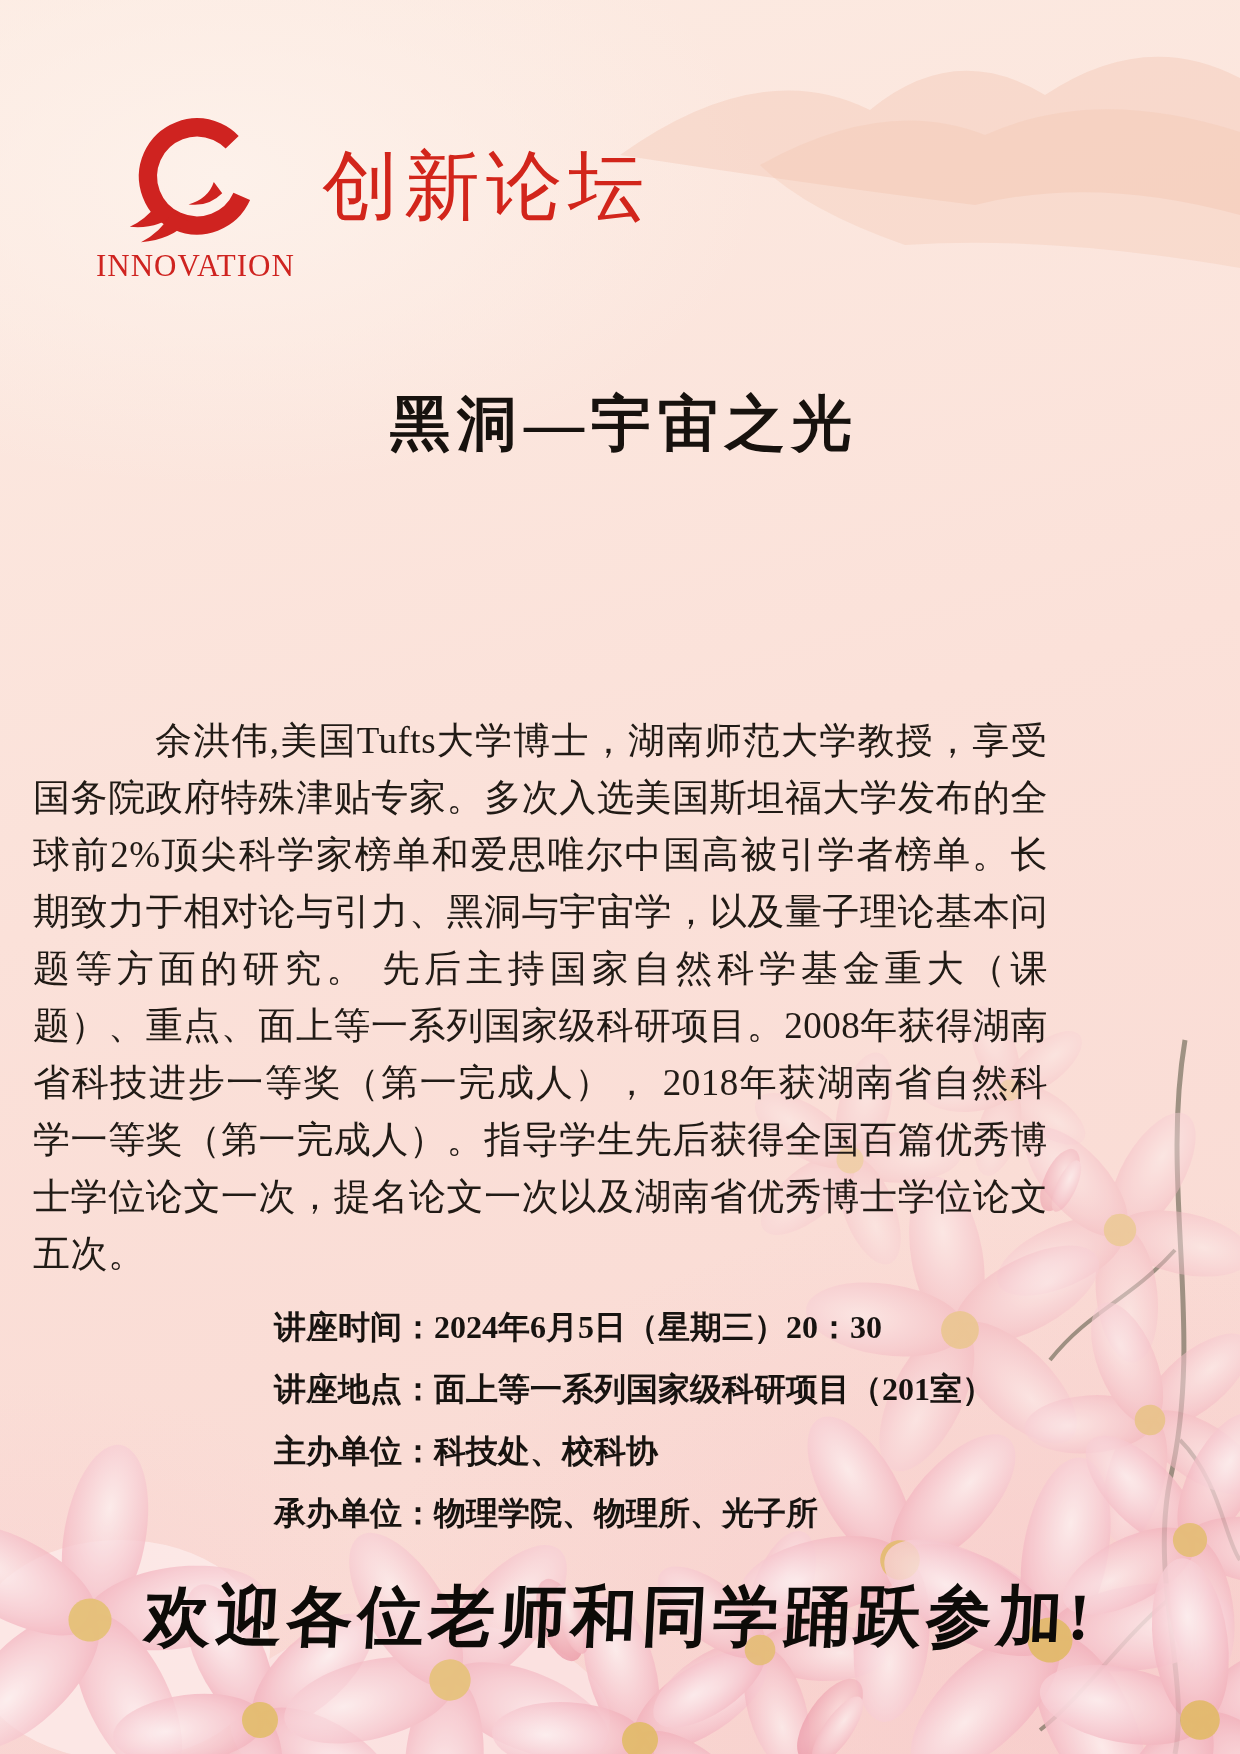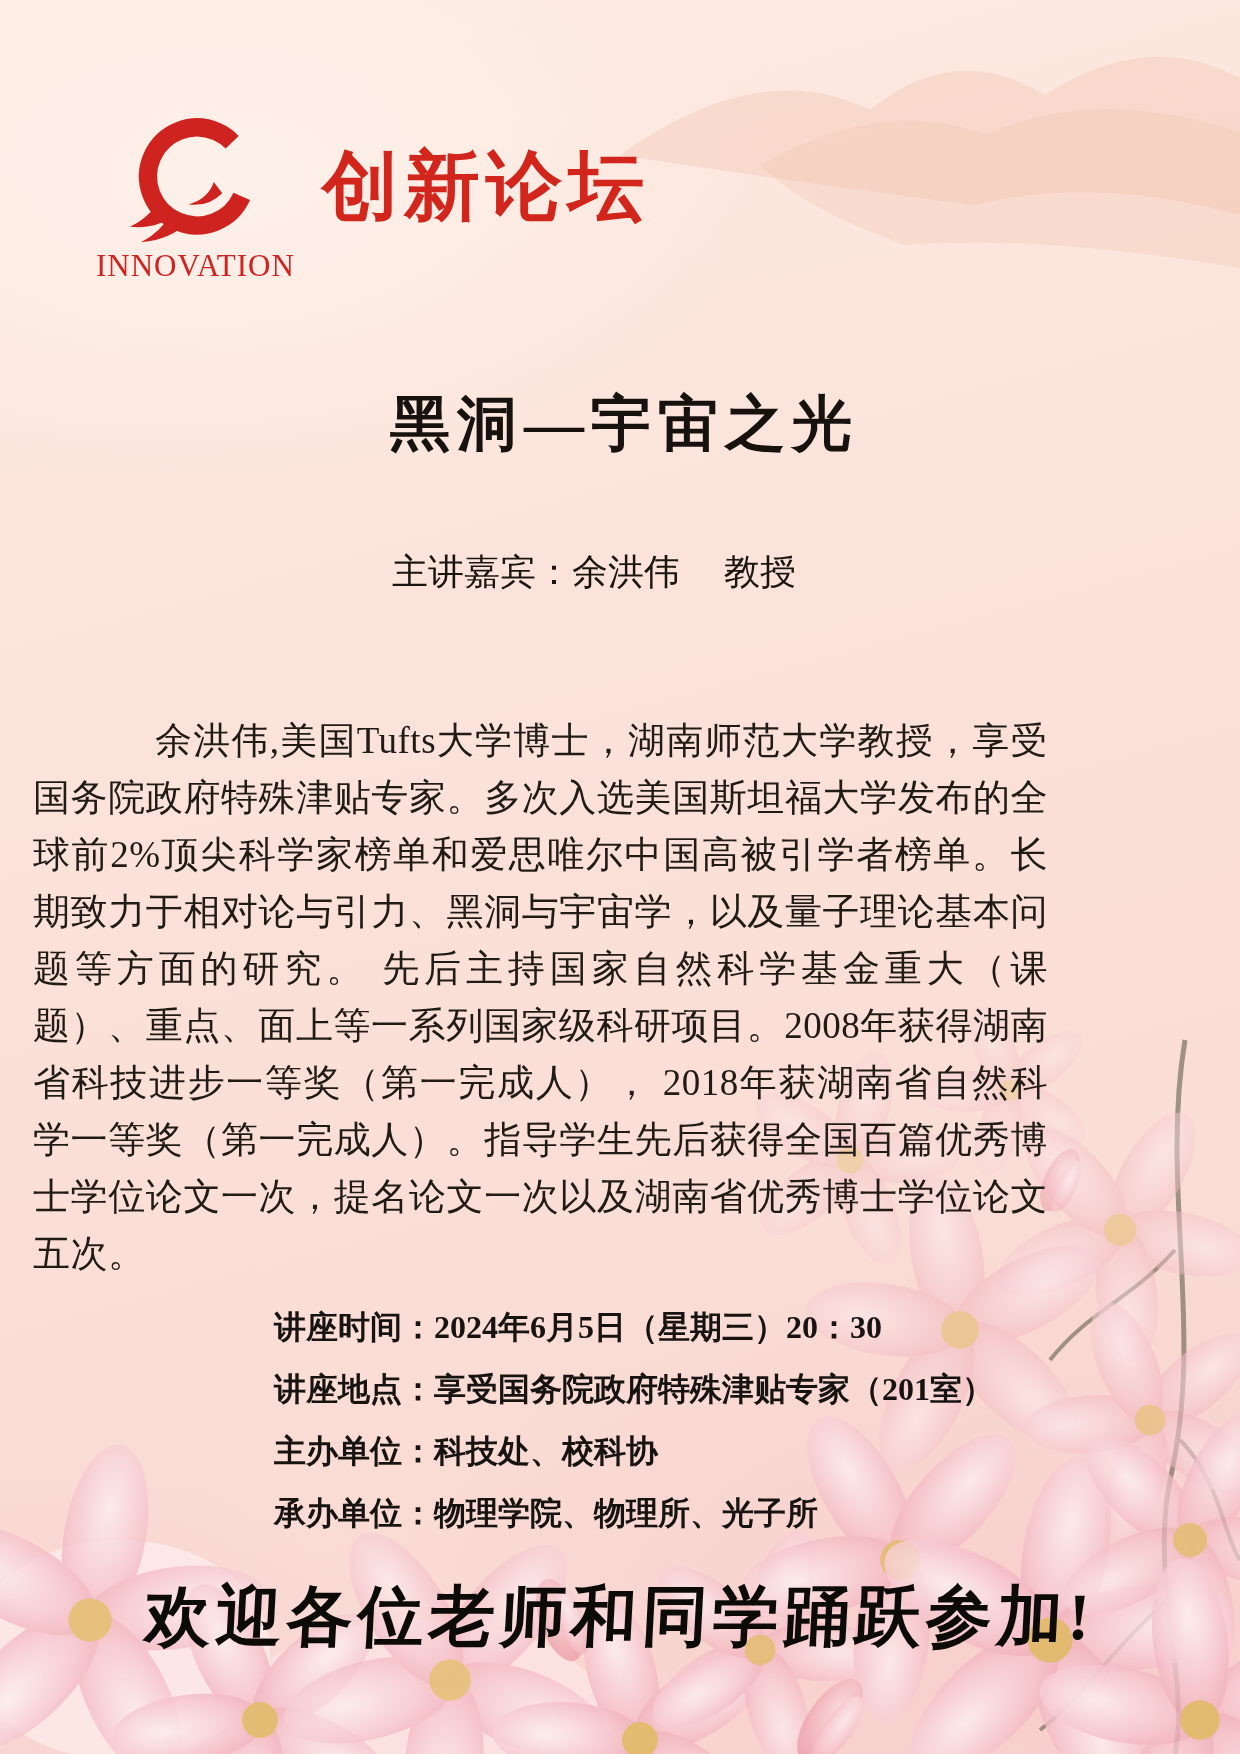--- a/index.html
+++ b/index.html
@@ -20,21 +20,21 @@
   
   .logo-mark{left:122px;top:112px;width:150px;height:140px;}
   .brand{
     left:96px;top:248px;width:212px;text-align:left;
     font-size:31px;color:#cf2420;letter-spacing:1px;
     font-family:"Liberation Serif","DejaVu Serif",serif;
   }
   .forum-title{
     left:322px;top:146px;
     font-family:"Liberation Sans","DejaVu Sans",sans-serif;
-    font-weight:bold;font-size:76px;line-height:80px;
+    font-weight:normal;font-size:76px;line-height:80px;
     color:#d2251b;letter-spacing:6px;
   }
   .lecture-no{
     left:678px;top:182px;
     font-family:"Liberation Sans","DejaVu Sans",sans-serif;
     font-weight:bold;font-size:47px;line-height:52px;
     color:#d2251b;letter-spacing:4px;
   }
 
   
@@ -141,33 +141,30 @@
     <path d="M24 64 Q12 78 2 82 Q22 84 36 72 Z" fill="#cf2320"></path>
     <path d="M32 72 Q24 86 10 93 Q32 91 44 78 Z" fill="#cf2320"></path>
   </svg>
   <div class="layer brand">INNOVATION</div>
 
   <div class="layer forum-title">创新论坛</div>
 
   <h1 class="layer main-title">黑洞—宇宙之光</h1>
 
   <div class="layer speakers">
-    <div class="speaker-row">
-      <span>主讲嘉宾：</span><span>余洪伟</span><span class="sp-title">教授</span>
-    </div>
   </div>
 
   <p class="layer bio">余洪伟,美国Tufts大学博士，湖南师范大学教授，享受国务院政府特殊津贴专家。多次入选美国斯坦福大学发布的全球前2%顶尖科学家榜单和爱思唯尔中国高被引学者榜单。长期致力于相对论与引力、黑洞与宇宙学，以及量子理论基本问题等方面的研究。 先后主持国家自然科学基金重大（课题）、重点、面上等一系列国家级科研项目。2008年获得湖南省科技进步一等奖（第一完成人）， 2018年获湖南省自然科学一等奖（第一完成人）。指导学生先后获得全国百篇优秀博士学位论文一次，提名论文一次以及湖南省优秀博士学位论文五次。</p>
 
   <div class="layer details">
     <div class="detail-row">
       <span class="d-label">讲座时间：</span><span class="d-value">2024年6月5日（星期三）20：30</span>
     </div>
     <div class="detail-row">
-      <span class="d-label">讲座地点：</span><span class="d-value">享受国务院政府特殊津贴专家（201室）</span>
+      <span class="d-label">讲座地点：</span><span class="d-value">面上等一系列国家级科研项目（201室）</span>
     </div>
     <div class="detail-row">
       <span class="d-label">主办单位：</span><span class="d-value">科技处、校科协</span>
     </div>
     <div class="detail-row">
       <span class="d-label">承办单位：</span><span class="d-value">物理学院、物理所、光子所</span>
     </div>
   </div>
 
   <div class="layer footer">欢迎各位老师和同学踊跃参加!</div>

